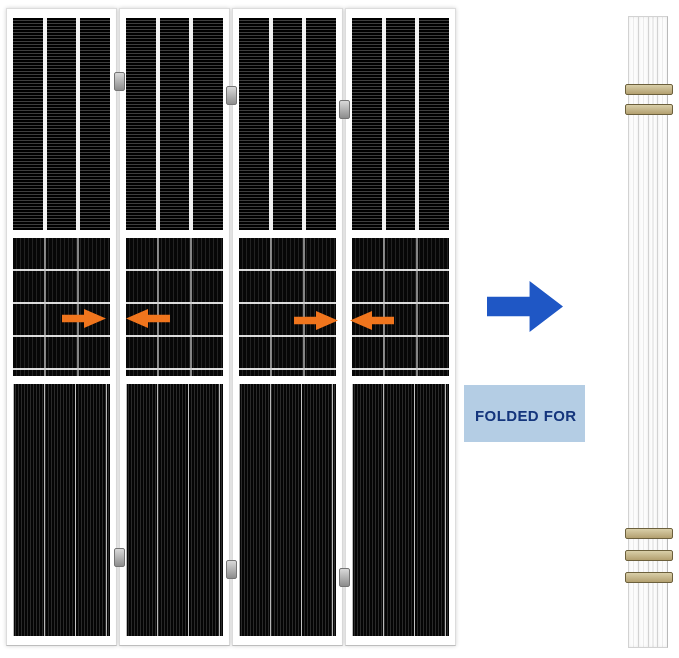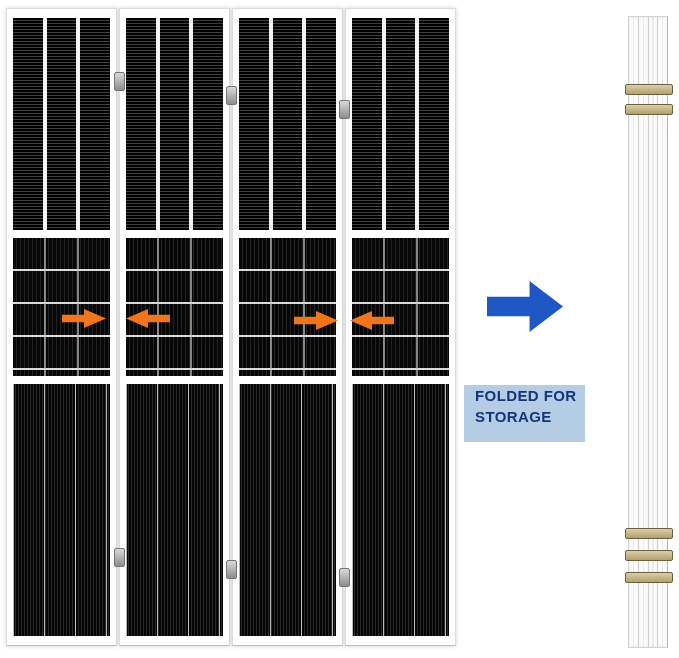--- a/index.html
+++ b/index.html
@@ -64,21 +64,21 @@
   .big-arrow{
     position:absolute;left:487px;top:281px;width:76px;height:51px;background:var(--accent-blue);
     clip-path:polygon(0 31%,56% 31%,56% 0,100% 50%,56% 100%,56% 69%,0 69%);
   }
 
   
   .label-box{
     position:absolute;left:464px;top:385px;width:121px;height:57px;box-sizing:border-box;
     background:var(--label-bg);color:var(--label-text);
     font-weight:bold;font-size:15px;line-height:21px;letter-spacing:.4px;
-    padding:0 0 0 11px;
+    padding:20px 0 0 11px;
   }
   .label-box span{display:block;}
 
   
   .bundle{position:absolute;left:628px;top:16px;width:40px;height:632px;display:flex;}
   .strip{
     flex:1;background-color:#fcfcfc;
     background-image:linear-gradient(90deg,transparent 42%,#ebebeb 42% 58%,transparent 58%);
     border:1px solid #d2d2d2;border-right-color:#b9b9b9;margin-left:-1px;
     box-shadow:inset 0 0 3px rgba(0,0,0,.07);
@@ -125,21 +125,20 @@
 
   <div class="fold-arrow" style="left:62px;top:309px"></div>
   <div class="fold-arrow left" style="left:126px;top:309px"></div>
   <div class="fold-arrow" style="left:294px;top:311px"></div>
   <div class="fold-arrow left" style="left:350px;top:311px"></div>
 
   <div class="big-arrow"></div>
 
   <div class="label-box">
     <span>FOLDED FOR</span>
-    <span>STORAGE</span>
   </div>
 
   <div class="bundle">
     <div class="strip"></div>
     <div class="strip"></div>
     <div class="strip"></div>
     <div class="strip"></div>
     <div class="hw" style="top:68px"></div>
     <div class="hw" style="top:88px"></div>
     <div class="hw" style="top:512px"></div>

